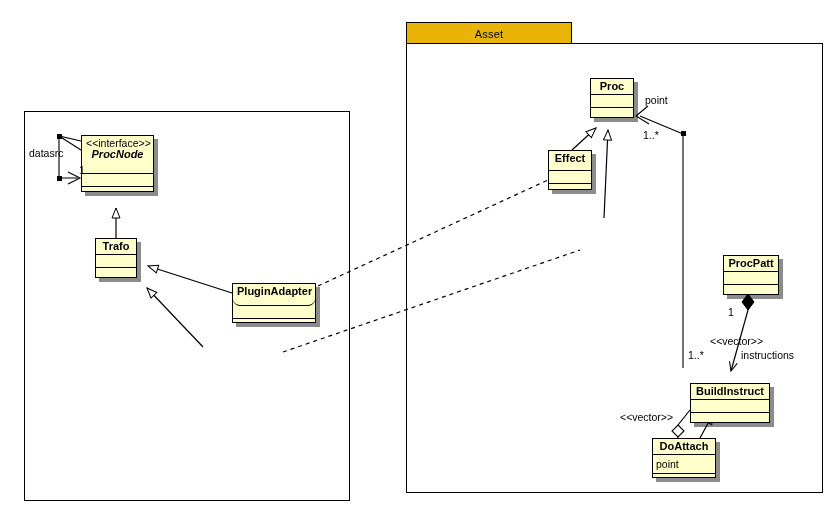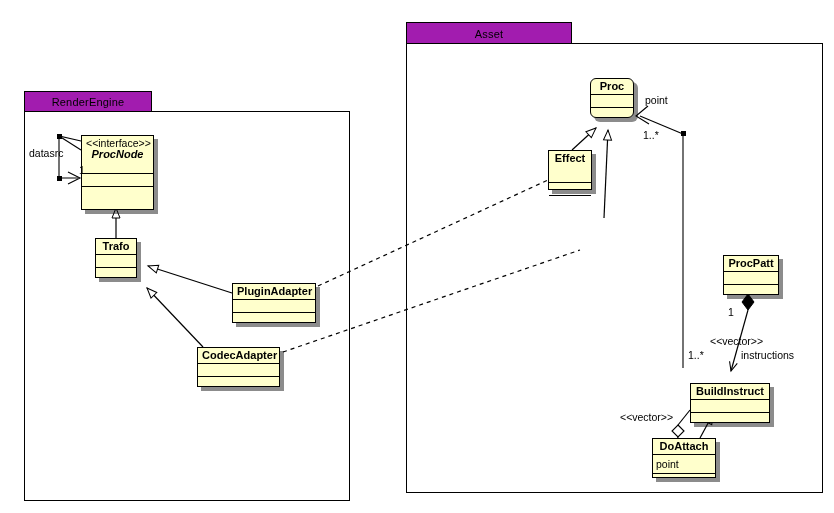--- a/index.html
+++ b/index.html
@@ -16,21 +16,21 @@
     width: 834px;
     height: 513px;
     background: #ffffff;
     overflow: hidden;
   }
   .pkg-tab {
     position: absolute;
     box-sizing: border-box;
     border: 1px solid #000000;
     border-bottom: none;
-    background: #a21caf;
+    background: #eab308;
     display: flex;
     align-items: center;
     justify-content: center;
     font-size: 11px;
     color: #000000;
     letter-spacing: 0.2px;
   }
   .pkg-body {
     position: absolute;
     box-sizing: border-box;
@@ -105,23 +105,20 @@
     color: #000000;
     white-space: nowrap;
     line-height: 1;
   }
 </style>
 </head>
 <body>
 
 <div id="canvas">
 
-  <div class="pkg-tab" style="left:24px; top:91px; width:128px; height:21px;">
-    <span>RenderEngine</span>
-  </div>
   <div class="pkg-body" style="left:24px; top:111px; width:326px; height:390px;"></div>
 
   <div class="pkg-tab" style="left:406px; top:22px; width:166px; height:22px;">
     <span>Asset</span>
   </div>
   <div class="pkg-body" style="left:406px; top:43px; width:417px; height:450px;"></div>
 
   <svg id="edges" viewBox="0 0 834 513" xmlns="http://www.w3.org/2000/svg">
     <defs>
       <marker id="gen-arrow" markerWidth="13" markerHeight="13" refX="11" refY="5" orient="auto" markerUnits="userSpaceOnUse">
@@ -188,55 +185,50 @@
       <line x1="700" y1="438" x2="713" y2="414" stroke="#000000" stroke-width="1.2" marker-end="url(#gen-arrow)"></line>
     </g>
 
     <g>
       <path d="M690,410 L678,425" fill="none" stroke="#000000" stroke-width="1.2"></path>
       <path d="M678,425 L684,431 L678,437 L672,431 z" fill="#ffffff" stroke="#000000" stroke-width="1.1"></path>
       <path d="M678,437 L676,446" fill="none" stroke="#000000" stroke-width="1.2"></path>
     </g>
   </svg>
 
-  <div class="cls" style="left:81px; top:135px; width:73px; height:75px;">
+  <div class="cls" style="left:81px; top:135px; width:73px; height:57px;">
     <div class="name" style="height:38px;">
       <span class="stereo">&lt;&lt;interface&gt;&gt;</span>
       <span class="iname">ProcNode</span>
     </div>
     <div class="compartment"></div>
     <div class="compartment last"></div>
   </div>
 
   <div class="cls" style="left:95px; top:238px; width:42px; height:40px;">
     <div class="name" style="height:16px;">Trafo</div>
     <div class="compartment"></div>
     <div class="compartment last"></div>
   </div>
 
   <div class="cls" style="left:232px; top:283px; width:84px; height:40px;">
-    <div class="name" style="height:16px;">PluginAdapter</div>
-    <div class="compartment"></div>
-    <div class="compartment last"></div>
-  </div>
-
-  <div class="cls" style="left:197px; top:347px; width:83px; height:40px;">
-    <div class="name" style="height:16px;">CodecAdapter</div>
-    <div class="compartment"></div>
-    <div class="compartment last"></div>
-  </div>
-
-  <div class="cls" style="left:590px; top:78px; width:44px; height:40px;border-radius:6px;">
+    <div class="name" style="height:22px;border-radius:7px;">PluginAdapter</div>
+    <div class="compartment"></div>
+    <div class="compartment last"></div>
+  </div>
+
+
+  <div class="cls" style="left:590px; top:78px; width:44px; height:40px;">
     <div class="name" style="height:16px;">Proc</div>
     <div class="compartment"></div>
     <div class="compartment last"></div>
   </div>
 
   <div class="cls" style="left:548px; top:150px; width:44px; height:40px;">
-    <div class="name" style="height:32px;">Effect</div>
+    <div class="name" style="height:20px;">Effect</div>
     <div class="compartment"></div>
     <div class="compartment last"></div>
   </div>
 
 
   <div class="cls" style="left:723px; top:255px; width:56px; height:40px;">
     <div class="name" style="height:16px;">ProcPatt</div>
     <div class="compartment"></div>
     <div class="compartment last"></div>
   </div>

